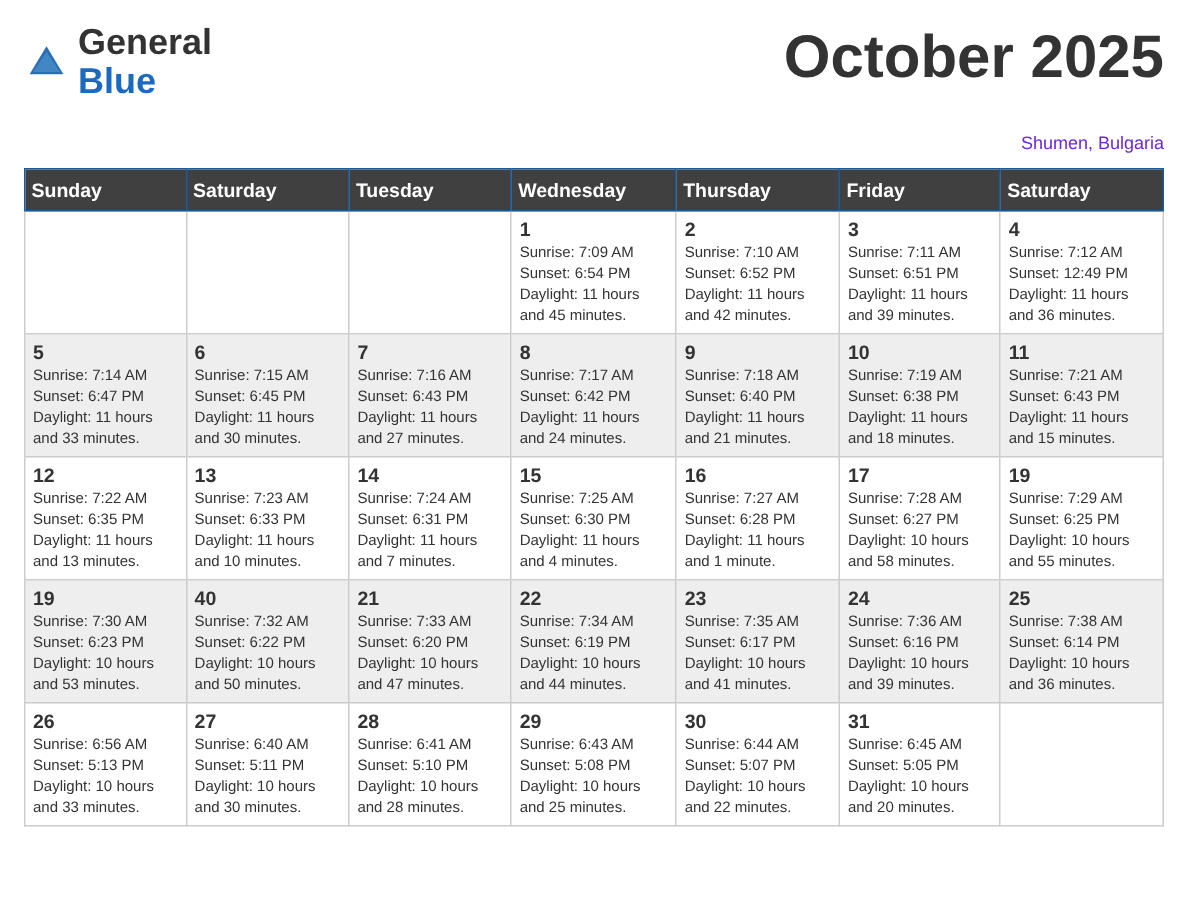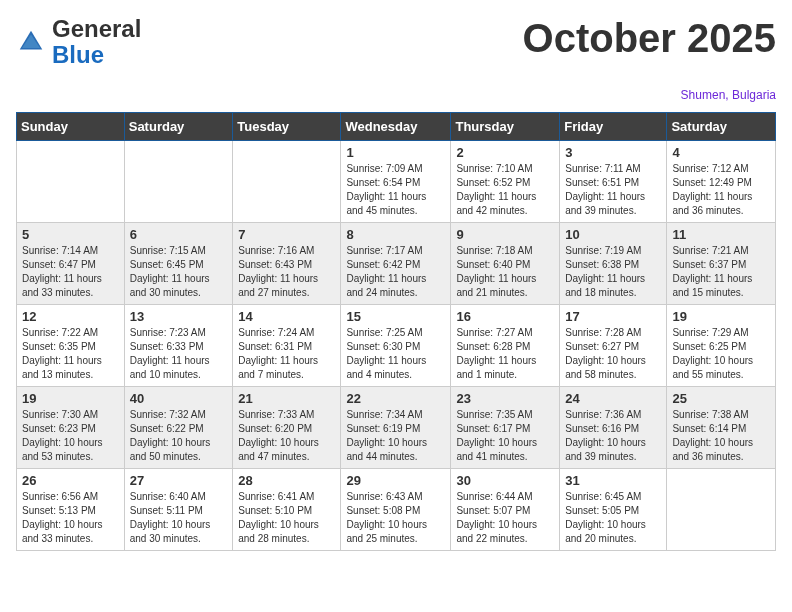--- a/index.html
+++ b/index.html
@@ -187,21 +187,21 @@
         </td>
         <td>
           <div class="day-number">10</div>
           <div class="day-info">Sunrise: 7:19 AM
 Sunset: 6:38 PM
 Daylight: 11 hours and 18 minutes.</div>
         </td>
         <td>
           <div class="day-number">11</div>
           <div class="day-info">Sunrise: 7:21 AM
-Sunset: 6:37 PM
+Sunset: 6:43 PM
 Daylight: 11 hours and 15 minutes.</div>
         </td>
       </tr>
       <tr class="row-white">
         <td>
           <div class="day-number">12</div>
           <div class="day-info">Sunrise: 7:22 AM
 Sunset: 6:35 PM
 Daylight: 11 hours and 13 minutes.</div>
         </td>

